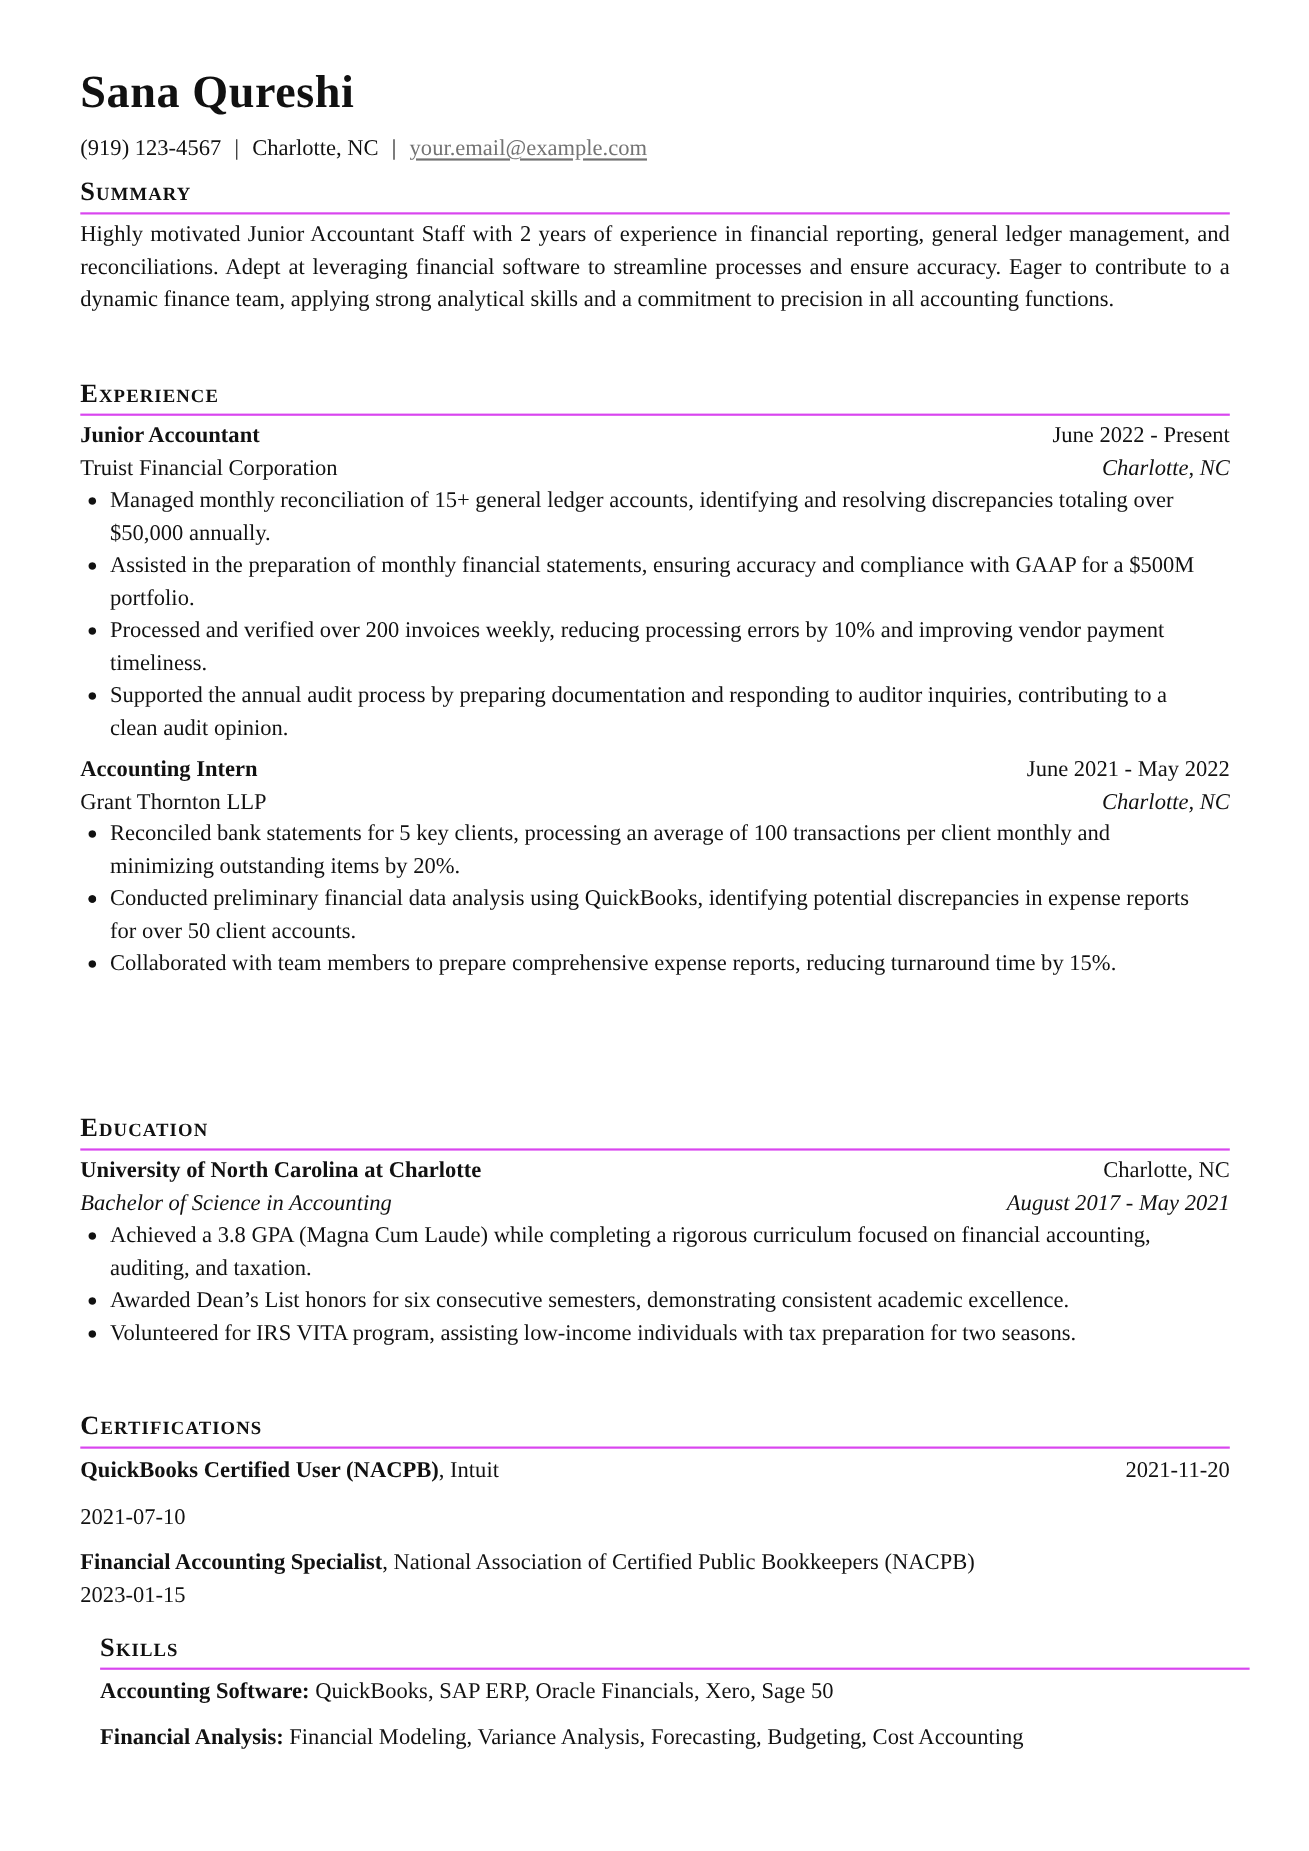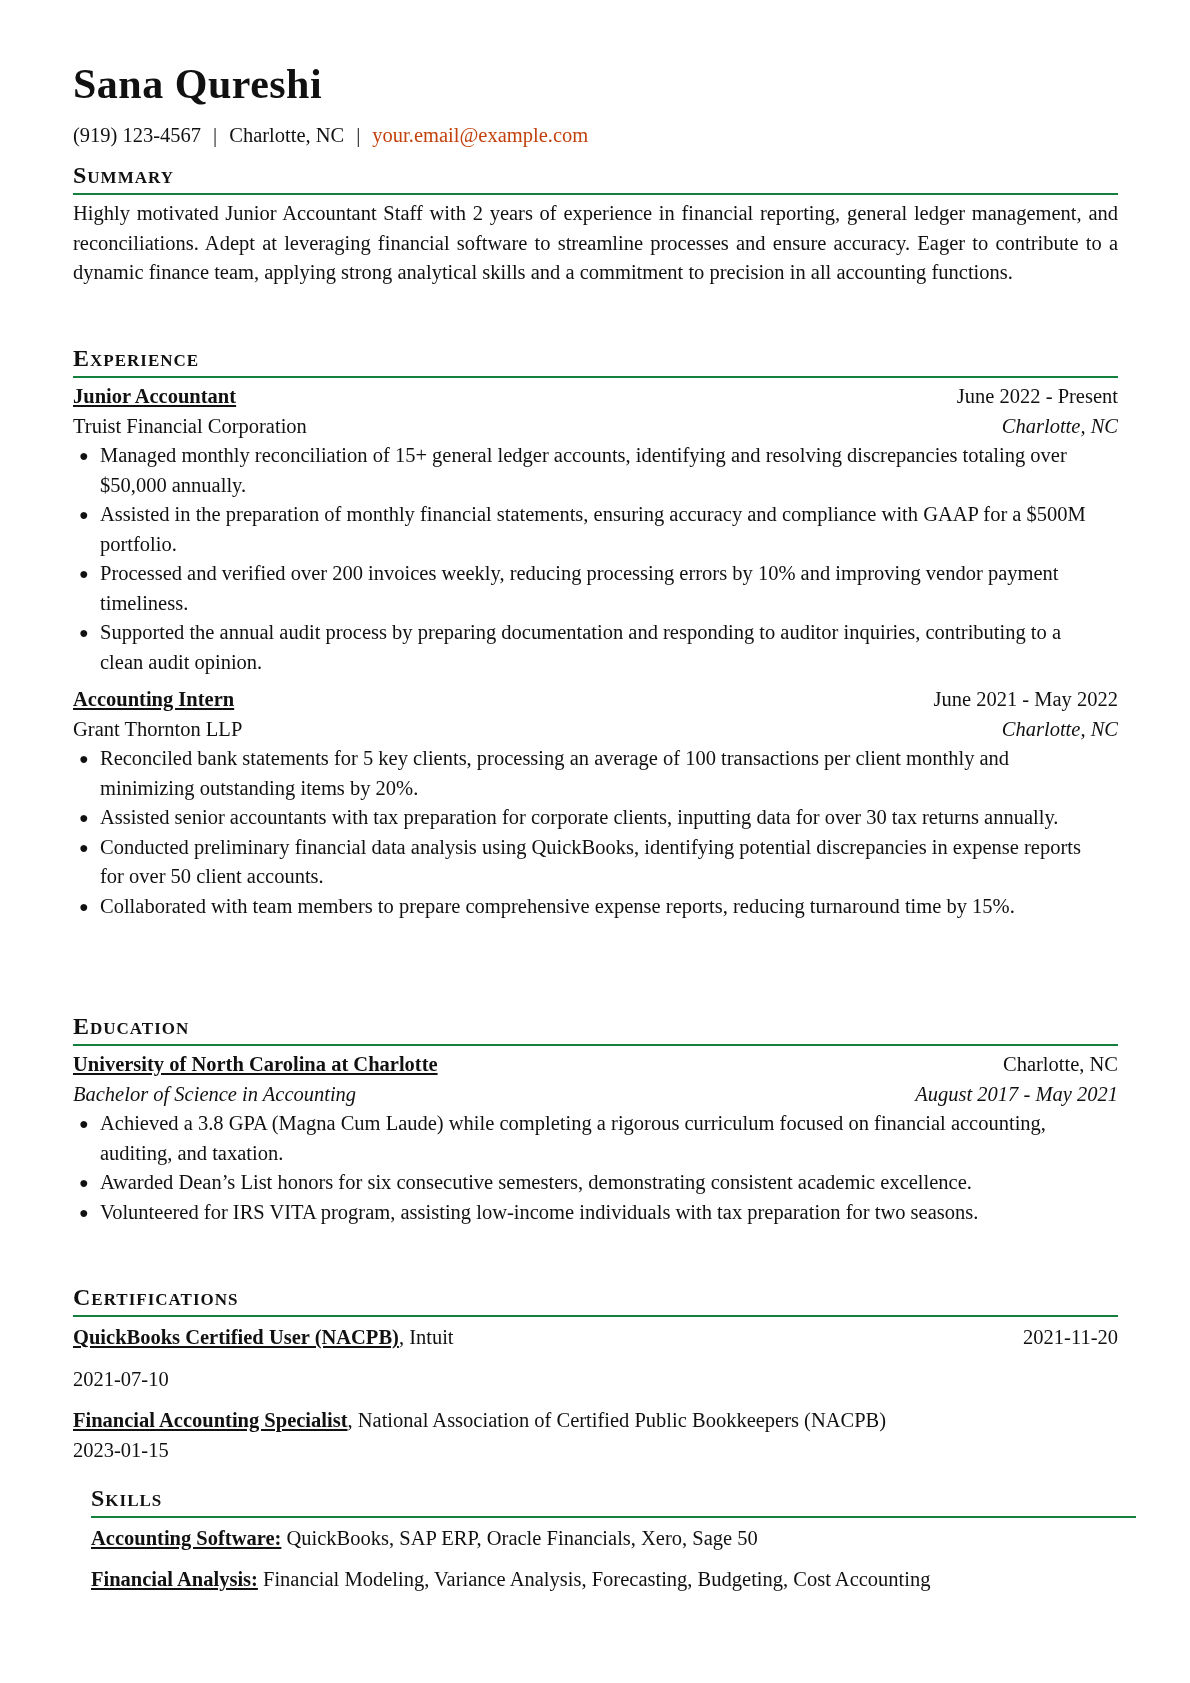--- a/index.html
+++ b/index.html
@@ -11,29 +11,29 @@
     }
     .page { position: absolute; left: 73px; top: 0; width: 1045px; }
     .name {
       position: absolute; top: 60px; left: 0;
       font-size: 42px; font-weight: bold; line-height: 48px; letter-spacing: 0.5px;
     }
     .contact {
       position: absolute; top: 121px; left: 0; line-height: 28px; white-space: nowrap;
     }
     .contact .sep { display: inline-block; margin: 0 12px; }
-    .contact a { color: #c2410c; text-underline-offset: 3px; margin-top: 44px; }
+    .contact a { color: #737373; text-decoration: underline; text-underline-offset: 3px; margin-top: 44px; }
     .section { position: absolute; left: 0; width: 1045px; }
     .sec-head {
       font-weight: bold; font-variant: small-caps; font-size: 24px; letter-spacing: 1px;
-      line-height: 28px; padding-bottom: 4px; border-bottom: 2px solid #15803d;
+      line-height: 28px; padding-bottom: 4px; border-bottom: 2px solid #d946ef;
     }
     .para { line-height: 29.5px; text-align: justify; margin-top: 4px; }
     .row { display: flex; justify-content: space-between; line-height: 29.5px; white-space: nowrap; }
-    .bold { font-weight: bold; text-decoration: underline; }
+    .bold { font-weight: bold; }
     .ital { font-style: italic; }
     ul { list-style: none; margin: 0; padding: 0; }
     li { position: relative; padding-left: 27px; line-height: 29.5px; padding-right: 30px; }
     li .bullet { position: absolute; left: 6px; top: 0; font-size: 16px; }
     .entry { margin-top: 4px; }
     .entry + .entry { margin-top: 8px; }
     .cert { line-height: 29.5px; margin-top: 6px; }
     .cert + .cert { margin-top: 12px; }
     .skill { line-height: 29.5px; margin-top: 6px; }
     .skill + .skill { margin-top: 11px; }
@@ -77,21 +77,21 @@
       <div class="row">
         <span class="bold">Accounting Intern</span>
         <span>June 2021 - May 2022</span>
       </div>
       <div class="row">
         <span>Grant Thornton LLP</span>
         <span class="ital">Charlotte, NC</span>
       </div>
       <ul>
         <li><span class="bullet">●</span><span>Reconciled bank statements for 5 key clients, processing an average of 100 transactions per client monthly and minimizing outstanding items by 20%.</span></li>
-        <li><span class="bullet">●</span><span>Assisted senior accountants with tax preparation for corporate clients, inputting data for over 30 tax returns annually.</span></li>
+        <li><span class="bullet">●</span></li>
         <li><span class="bullet">●</span><span>Conducted preliminary financial data analysis using QuickBooks, identifying potential discrepancies in expense reports for over 50 client accounts.</span></li>
         <li><span class="bullet">●</span><span>Collaborated with team members to prepare comprehensive expense reports, reducing turnaround time by 15%.</span></li>
       </ul>
     </div>
   </div>
 
   <div class="section" style="top:1012px;">
     <div class="sec-head">Education</div>
     <div class="entry">
       <div class="row">

